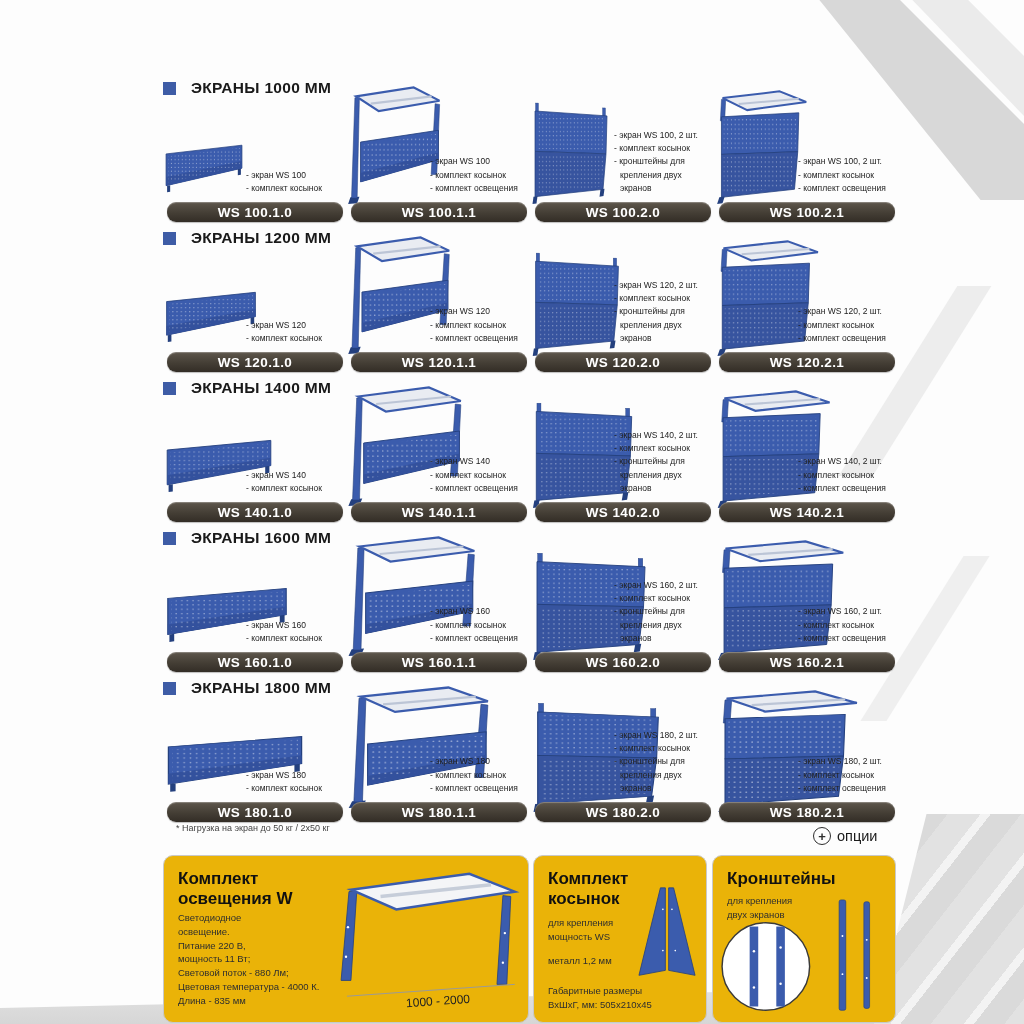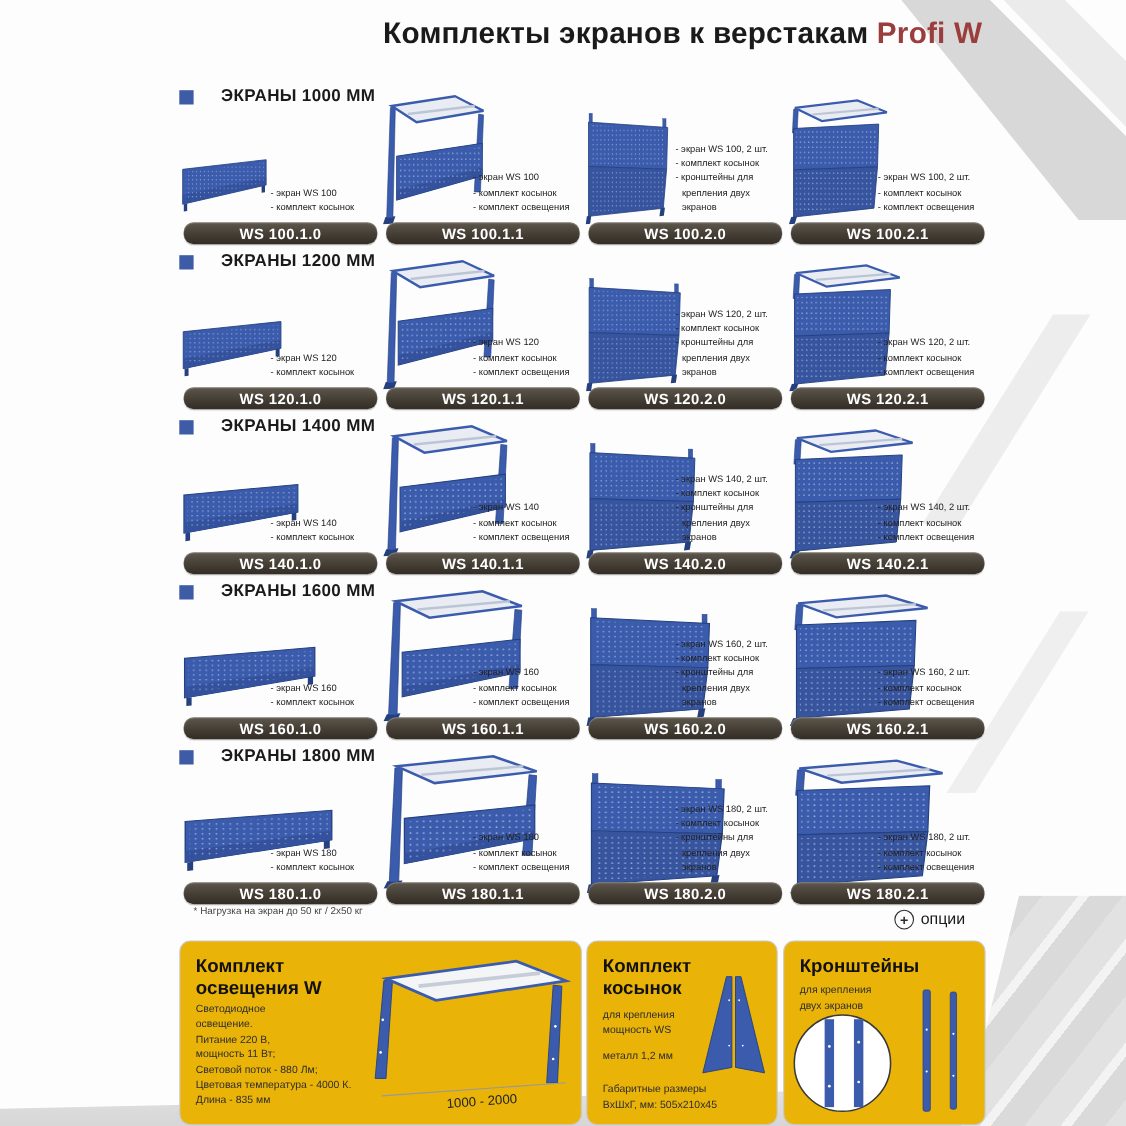--- a/index.html
+++ b/index.html
@@ -18,21 +18,21 @@
   .deco-br{right:0;bottom:0;width:150px;height:210px;background:
             repeating-linear-gradient(128deg,#e2e2e2 0 26px,#f3f3f3 26px 34px,#dadada 34px 58px);
             clip-path:polygon(35% 0,100% 0,100% 100%,0 100%);}
   
   .page-title{position:absolute;top:15px;left:0;width:893px;text-align:right;
               font-size:27px;font-weight:bold;letter-spacing:.2px;white-space:nowrap;}
   .page-title .brand{color:#9b3d3d;}
   
   .grid{position:absolute;left:163px;top:80px;width:732px;height:750px;}
   .prow{position:absolute;left:0;width:732px;height:150px;}
-  .prow-header{display:flex;align-items:center;gap:25px;height:16px;}
+  .prow-header{display:flex;align-items:center;gap:15px;height:16px;}
   .bullet-sq{width:13px;height:13px;background:#3e5ca6;flex:0 0 auto;}
   .prow-title{font-weight:bold;font-size:15.5px;letter-spacing:.3px;}
   .cell{position:absolute;top:12px;width:180px;height:130px;}
   .pimg{position:absolute;left:0;}
   .items{position:absolute;right:0;bottom:27px;width:97px;font-size:8.5px;line-height:1.55;color:#222;}
   .items .it{text-indent:-6px;padding-left:6px;}
   .items .it::before{content:"- ";}
   .bar{position:absolute;left:4px;right:0;bottom:0;height:20px;border-radius:9px;
        background:linear-gradient(180deg,#5e574c 0%,#443e35 55%,#332d26 100%);
        color:#fff;font-weight:bold;font-size:13.5px;letter-spacing:.4px;
@@ -116,24 +116,20 @@
         <polygon points="14,12 120,2 170,18 60,30" fill="#e9ecf2" stroke="#3b5cad" stroke-width="3"></polygon>
         <line x1="44" y1="21" x2="156" y2="13" stroke="#bcc5d6" stroke-width="3"></line>
         <polygon points="12,40 156,34 154,92 12,96" fill="#3b5cad" stroke="#24407e" stroke-width="1.3"></polygon>
         <polygon points="12,96 154,92 148,148 12,160" fill="#37549f" stroke="#24407e" stroke-width="1.3"></polygon>
         <polygon points="16,44 152,39 150,88 16,92" fill="url(#holes)"></polygon>
         <polygon points="16,100 150,96 145,144 16,155" fill="url(#holes)"></polygon>
       </symbol>
     </defs>
   </svg>
 
-  <div class="page-title">
-    <span>Комплекты экранов к верстакам</span>
-    <span class="brand">Profi W</span>
-  </div>
 
   <div class="grid">
       <div class="prow" style="top: 0px;">
         <div class="prow-header">
           <span class="bullet-sq"></span>
           <span class="prow-title">ЭКРАНЫ 1000 ММ</span>
         </div>
         <div class="cell" style="left: 0px;">
           <svg viewBox="0 0 160 95" preserveAspectRatio="none" width="82" height="52" class="pimg" style="bottom: 27px;">
             <use href="#sym-single"></use>

